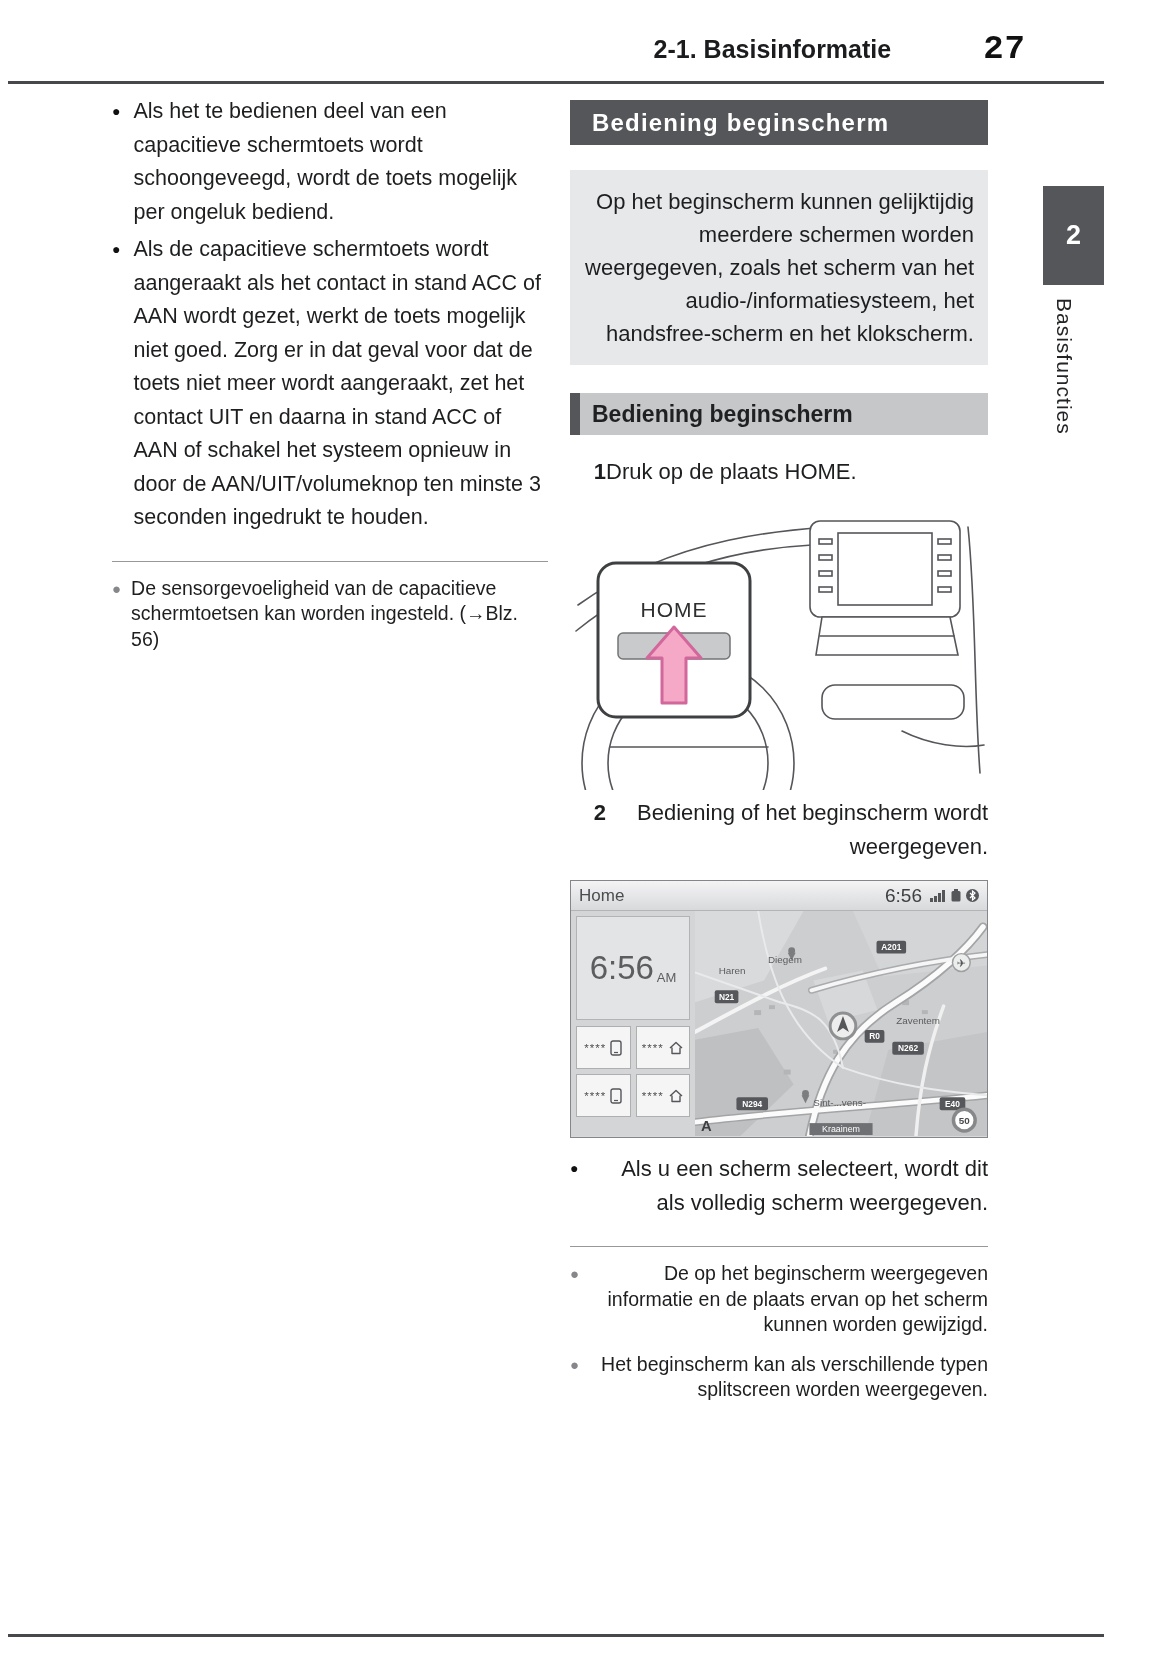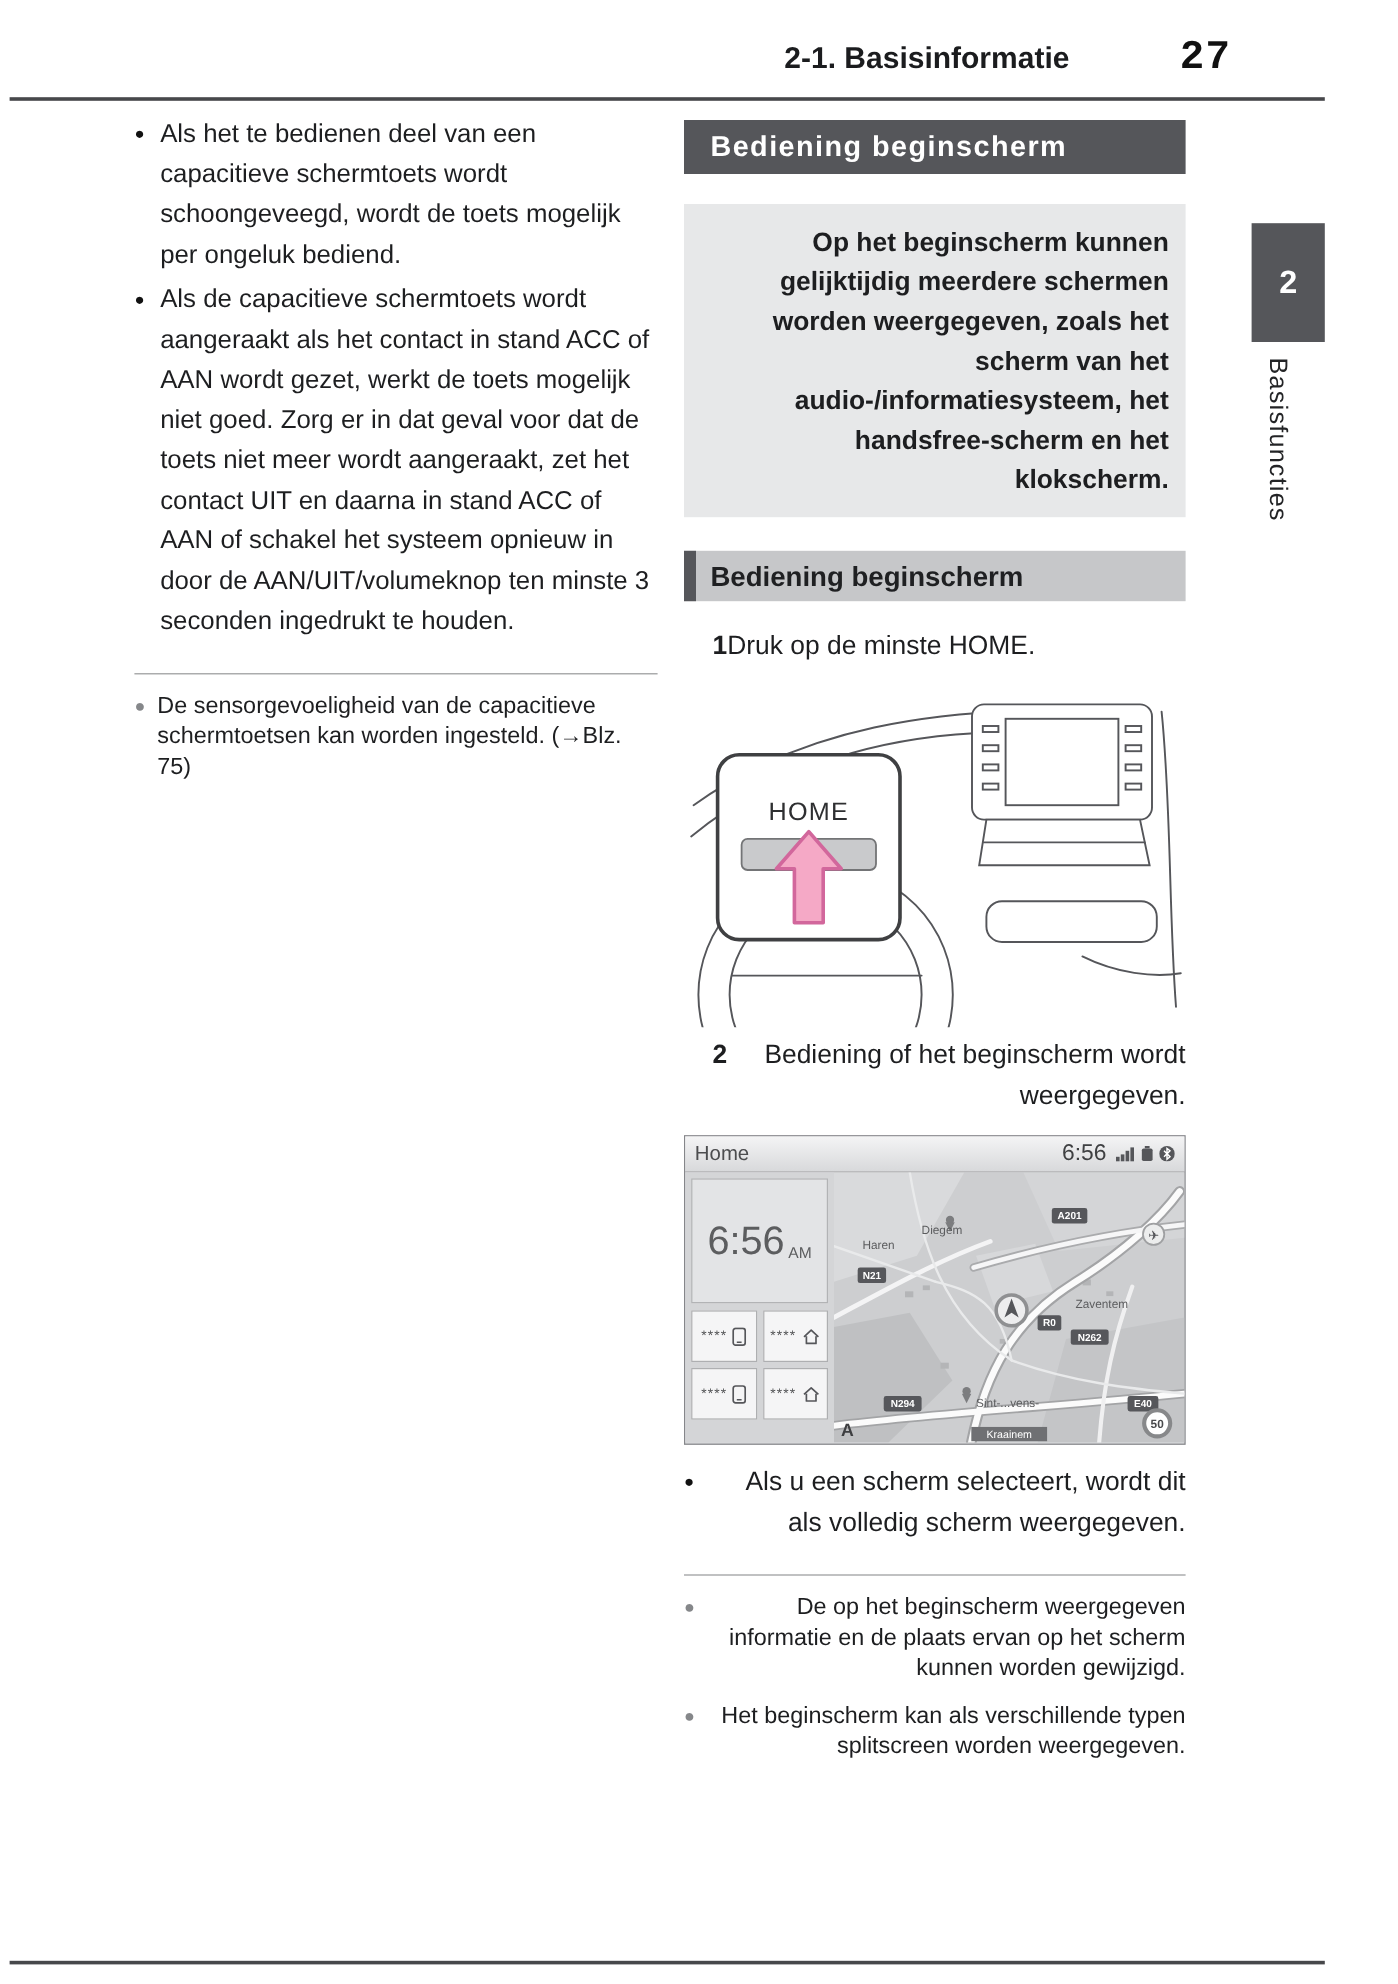--- a/index.html
+++ b/index.html
@@ -24,21 +24,21 @@
   .bullet-item { display:flex; gap:13px; margin-bottom:4px; font-size:21.5px; line-height:33.5px; }
   .bullet-marker { flex:0 0 auto; font-size:14px; line-height:33.5px; color:#111; }
   .thin-rule { border-top:1px solid #97989a; margin:26px 0 14px 0; }
   .note-item { display:flex; gap:10px; font-size:19.5px; line-height:25.5px; margin-bottom:14px; }
   .note-marker { flex:0 0 auto; color:#85878a; font-size:15px; line-height:25.5px; }
 
   
   .right-col { position:absolute; left:570px; top:100px; width:418px;text-align:right; }
   .banner { height:45px; background:#55565a; color:#fff; font-size:24px; font-weight:bold; letter-spacing:1.2px;
             display:flex; align-items:center; padding-left:22px; box-sizing:border-box; margin-bottom:25px; }
-  .intro { background:#e7e8e9; padding:15px 14px; font-weight:bold; font-size:22px; line-height:33px; margin-bottom:28px; }
+  .intro { background:#e7e8e9; padding:15px 14px; font-weight:normal; font-size:22px; line-height:33px; margin-bottom:28px; }
   .subhead { height:42px; background:#c6c7c9; border-left:10px solid #55565a; display:flex; align-items:center;
              padding-left:12px; font-size:23px; font-weight:bold; color:#1f2022; margin-bottom:20px; box-sizing:border-box; }
   .step { display:flex; margin-bottom:16px; font-size:22px; line-height:34px; }
   .step-num { font-weight:bold; width:36px; flex:0 0 auto; }
   .figure1 { margin-bottom:6px; }
   .figure1 svg { display:block; }
   .bullet-item.big { font-size:22px; line-height:34px; margin-bottom:18px; }
 
   
   .screen { width:418px; height:258px; box-sizing:border-box; border:1.5px solid #85868a;
@@ -82,35 +82,35 @@
       <span class="bullet-marker">●</span>
       <span>Als het te bedienen deel van een capacitieve schermtoets wordt schoongeveegd, wordt de toets mogelijk per ongeluk bediend.</span>
     </div>
     <div class="bullet-item">
       <span class="bullet-marker">●</span>
       <span>Als de capacitieve schermtoets wordt aangeraakt als het contact in stand ACC of AAN wordt gezet, werkt de toets mogelijk niet goed. Zorg er in dat geval voor dat de toets niet meer wordt aangeraakt, zet het contact UIT en daarna in stand ACC of AAN of schakel het systeem opnieuw in door de AAN/UIT/volumeknop ten minste 3 seconden ingedrukt te houden.</span>
     </div>
     <div class="thin-rule"></div>
     <div class="note-item">
       <span class="note-marker">●</span>
-      <span>De sensorgevoeligheid van de capacitieve schermtoetsen kan worden ingesteld. (→Blz. 75)</span>
+      <span>De sensorgevoeligheid van de capacitieve schermtoetsen kan worden ingesteld. (→Blz. 56)</span>
     </div>
   </div>
 
   <div class="right-col">
 
     <div class="banner">Bediening beginscherm</div>
 
     <div class="intro">Op het beginscherm kunnen gelijktijdig meerdere schermen worden weergegeven, zoals het scherm van het audio-/informatiesysteem, het handsfree-scherm en het klokscherm.</div>
 
     <div class="subhead">Bediening beginscherm</div>
 
     <div class="step">
       <span class="step-num">1</span>
-      <span>Druk op de minste HOME.</span>
+      <span>Druk op de plaats HOME.</span>
     </div>
 
     <div class="figure1">
       <svg viewBox="0 0 418 285" width="418" height="285">
         <g stroke="#55565a" stroke-width="1.6" fill="none" stroke-linecap="round">
           <path d="M 8 100 C 100 34 210 20 330 20"></path>
           <path d="M 6 126 C 85 62 170 44 242 40"></path>
           <path d="M 398 22 C 406 100 404 190 410 268"></path>
           <circle cx="118" cy="258" r="106"></circle>
           <circle cx="118" cy="258" r="80"></circle>

